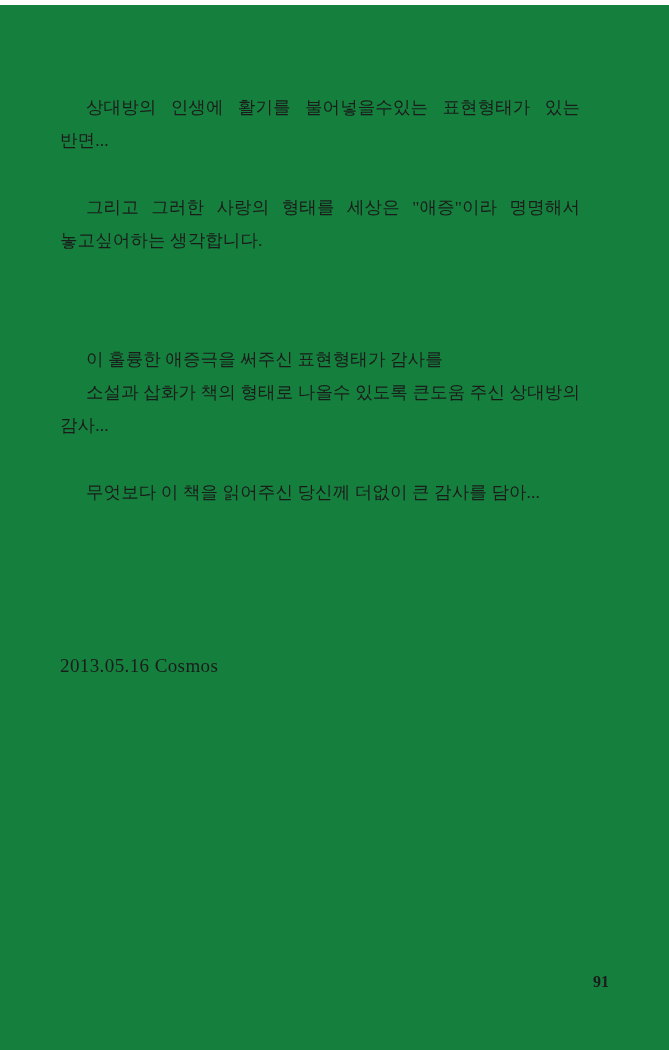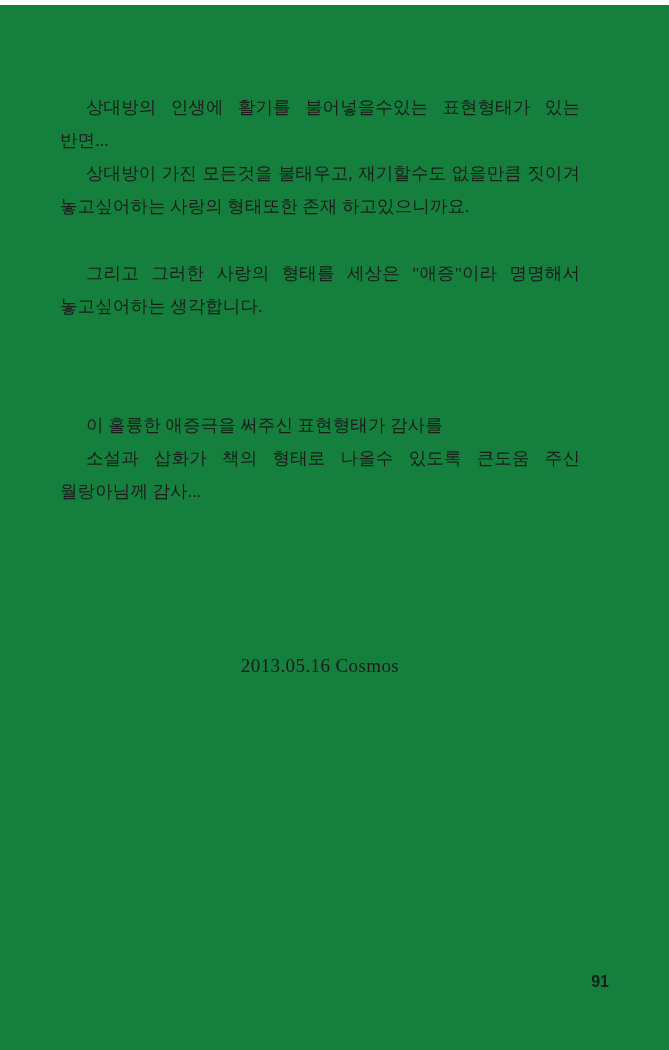--- a/index.html
+++ b/index.html
@@ -42,61 +42,61 @@
     text-indent: 26px;
   }
   .gap-md { height: 34px; }
   .gap-lg { height: 60px; }
   .gap-xl { height: 26px; }
   .signature {
     position: absolute;
     left: 60px;
     top: 650px;
     width: 520px;
-    text-align: center;
+    text-align: left;
     font-size: 19px;
     letter-spacing: 0.4px;
     color: #1b1b1b;
   }
   .page-number {
     position: absolute;
     left: 0;
     top: 968px;
     width: 609px;
     text-align: right;
     font-size: 16px;
-    font-family: Liberation Sans, sans-serif;
+    font-family: Liberation Serif, serif;
     font-weight: bold;
     color: #1b1b1b;
   }
 </style>
 </head>
 <body>
 
 <div class="page">
 
   <div class="content">
 
     <p class="para indent">상대방의 인생에 활기를 불어넣을수있는 표현형태가 있는 반면...</p>
 
-    <p class="para indent">상대방이 가진 모든것을 불태우고, 재기할수도 없을만큼 짓이겨 놓고싶어하는 사랑의 형태또한 존재 하고있으니까요.</p>
 
     <div class="gap-md"></div>
 
     <p class="para indent">그리고 그러한 사랑의 형태를 세상은 "애증"이라 명명해서 놓고싶어하는 생각합니다.</p>
 
     <div class="gap-lg"></div>
     <div class="gap-xl"></div>
 
     <p class="para indent">이 훌륭한 애증극을 써주신 표현형태가 감사를</p>
 
-    <p class="para indent">소설과 삽화가 책의 형태로 나올수 있도록 큰도움 주신 월랑아님께 감사...</p>
+    <p class="para indent">소설과 삽화가 책의 형태로 나올수 있도록 큰도움 주신 상대방의 감사...</p>
 
     <div class="gap-md"></div>
 
+    <p class="para indent">무엇보다 이 책을 읽어주신 당신께 더없이 큰 감사를 담아...</p>
 
   </div>
 
   <div class="signature">2013.05.16 Cosmos</div>
 
   <div class="page-number">91</div>
 
 </div>
 
 </body></html>

